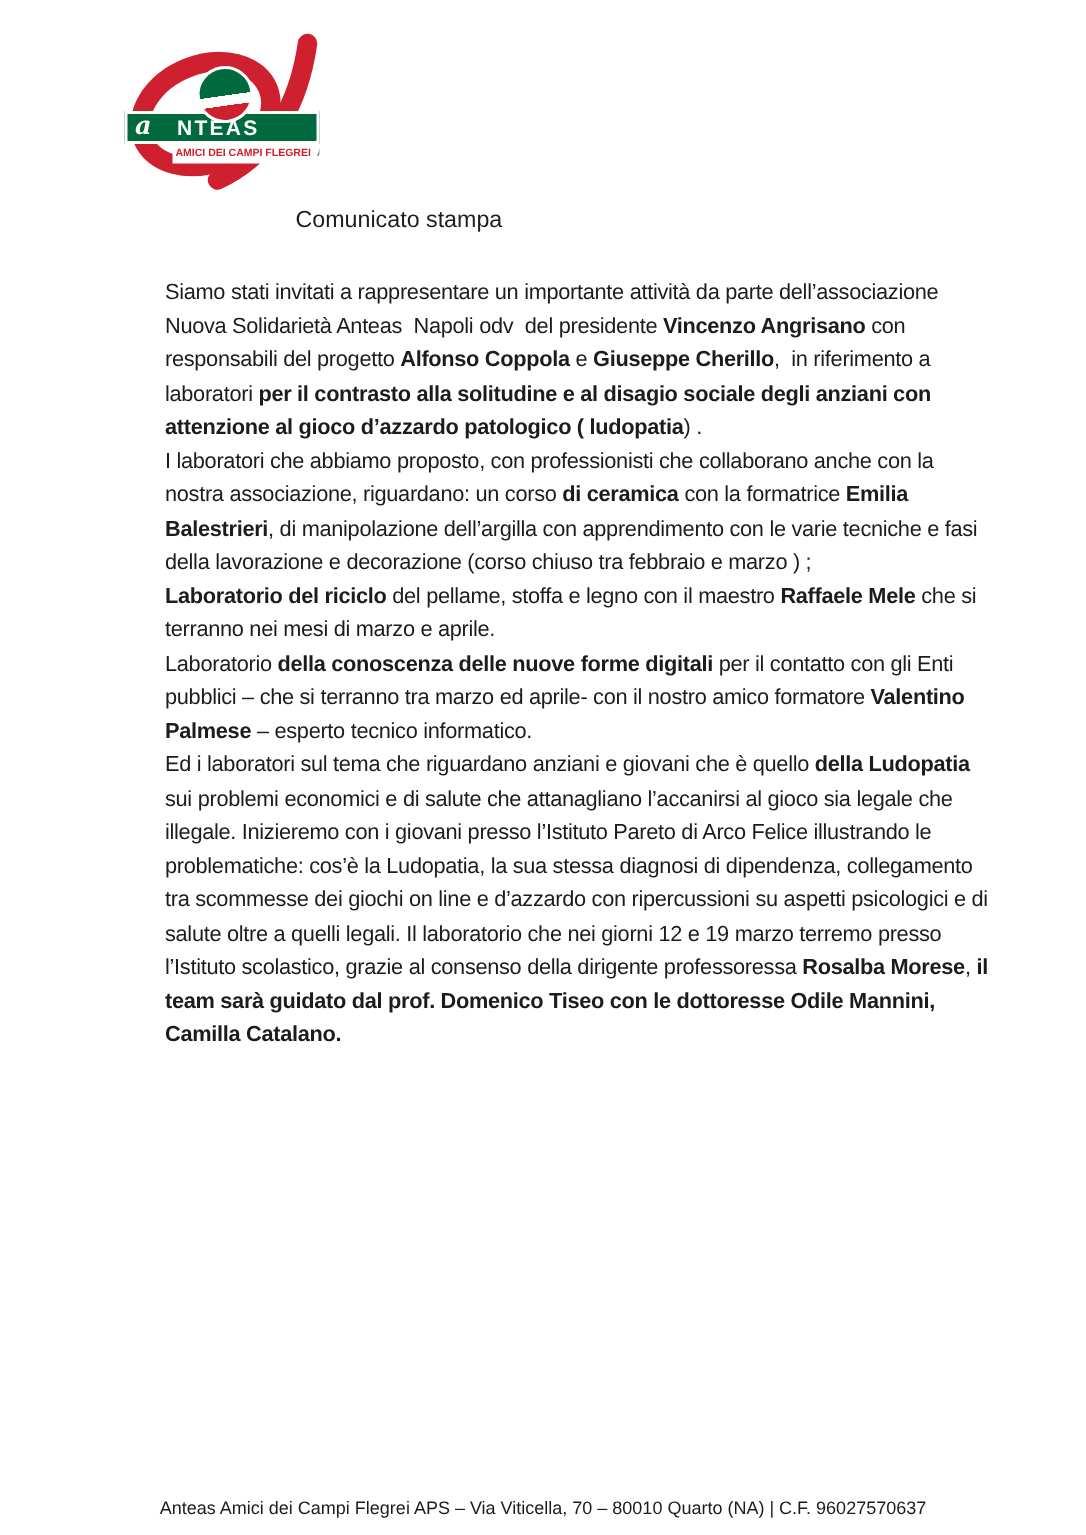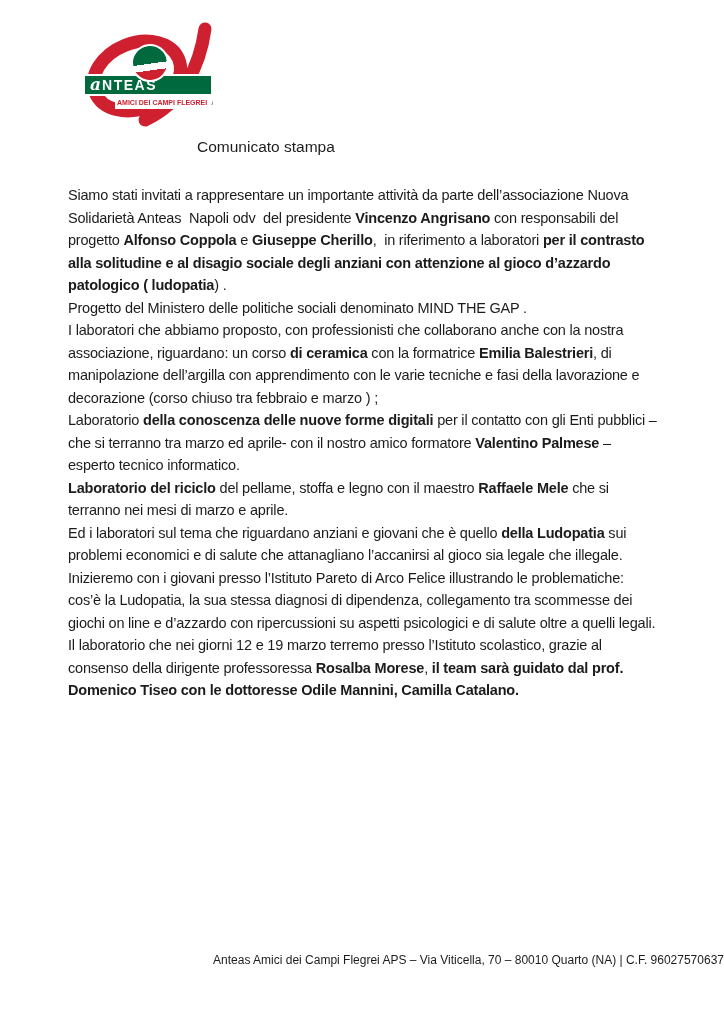--- a/index.html
+++ b/index.html
@@ -36,21 +36,21 @@
     z-index:2;
   }
   .banner .script-a{
     font-family:"DejaVu Serif", serif;
     font-style:italic;font-weight:bold;
     color:#ffffff;font-size:17px;line-height:1;
     margin-right:1px;position:relative;top:-1px;
   }
   .banner .caps{
     color:#ffffff;font-weight:bold;font-size:14px;
-    letter-spacing:1.5px;line-height:1;
+    letter-spacing:1.5px;line-height:1;margin-left:16px;
   }
   .strip{
     position:absolute;left:30px;top:70px;width:98px;height:13px;
     background:#ffffff;
     display:flex;align-items:center;
     white-space:nowrap;overflow:hidden;
     z-index:2;
     padding-left:2px;box-sizing:border-box;
   }
   .strip .strip-main{
@@ -65,26 +65,26 @@
     position:absolute;left:197px;top:138px;
     font-size:15.5px;color:#1e1e1e;
   }
   
   .body-text{
     position:absolute;left:68px;top:184px;width:592px;
     font-size:14.5px;line-height:22.5px;
     letter-spacing:-0.2px;
     color:#1c1c1c;
   }
-  .body-text .para{white-space:pre-wrap;}
+  .body-text .para{white-space:pre-wrap;margin-left:42px;}
   .body-text .b{font-weight:bold;}
   
   .footer{
-    position:absolute;left:0;top:951px;width:724px;
-    text-align:right;
+    position:absolute;left:0;top:996px;width:724px;
+    text-align:center;
     font-size:12px;line-height:19px;
     color:#1c1c1c;
   }
 </style>
 </head>
 <body>
 
 <div class="page">
 
   <div class="logo">
@@ -102,24 +102,23 @@
     <div class="strip">
       <span class="strip-main">AMICI DEI CAMPI FLEGREI</span>
       <span class="strip-aps">APS</span>
     </div>
   </div>
 
   <div class="doc-title">Comunicato stampa</div>
 
   <div class="body-text" id="body-text">
       <div class="para"><span>Siamo stati invitati a rappresentare un importante attività da parte dell’associazione Nuova Solidarietà Anteas  Napoli odv  del presidente </span><span class="b">Vincenzo Angrisano</span><span> con responsabili del progetto </span><span class="b">Alfonso Coppola</span><span> e </span><span class="b">Giuseppe Cherillo</span><span>,  in riferimento a laboratori </span><span class="b">per il contrasto alla solitudine e al disagio sociale degli anziani con attenzione al gioco d’azzardo patologico ( ludopatia</span><span>) .</span></div>
-      <div class="para"><span>Progetto del Ministero delle politiche sociali denominato MIND THE GAP .</span></div>
       <div class="para"><span>I laboratori che abbiamo proposto, con professionisti che collaborano anche con la nostra associazione, riguardano: un corso </span><span class="b">di ceramica</span><span> con la formatrice </span><span class="b">Emilia Balestrieri</span><span>, di manipolazione dell’argilla con apprendimento con le varie tecniche e fasi della lavorazione e decorazione (corso chiuso tra febbraio e marzo ) ;</span></div>
+      <div class="para"><span class="b">Laboratorio del riciclo</span><span> del pellame, stoffa e legno con il maestro </span><span class="b">Raffaele Mele</span><span> che si terranno nei mesi di marzo e aprile.</span></div>
       <div class="para"><span>Laboratorio </span><span class="b">della conoscenza delle nuove forme digitali</span><span> per il contatto con gli Enti pubblici – che si terranno tra marzo ed aprile- con il nostro amico formatore </span><span class="b">Valentino Palmese</span><span> – esperto tecnico informatico.</span></div>
-      <div class="para"><span class="b">Laboratorio del riciclo</span><span> del pellame, stoffa e legno con il maestro </span><span class="b">Raffaele Mele</span><span> che si terranno nei mesi di marzo e aprile.</span></div>
       <div class="para"><span>Ed i laboratori sul tema che riguardano anziani e giovani che è quello </span><span class="b">della Ludopatia</span><span> sui problemi economici e di salute che attanagliano l’accanirsi al gioco sia legale che illegale. Inizieremo con i giovani presso l’Istituto Pareto di Arco Felice illustrando le problematiche: cos’è la Ludopatia, la sua stessa diagnosi di dipendenza, collegamento tra scommesse dei giochi on line e d’azzardo con ripercussioni su aspetti psicologici e di salute oltre a quelli legali. Il laboratorio che nei giorni 12 e 19 marzo terremo presso l’Istituto scolastico, grazie al consenso della dirigente professoressa </span><span class="b">Rosalba Morese</span><span>, </span><span class="b">il team sarà guidato dal prof. Domenico Tiseo con le dottoresse Odile Mannini, Camilla Catalano.</span></div>
     </div>
 
   <div class="footer">
     <div>Anteas Amici dei Campi Flegrei APS – Via Viticella, 70 – 80010 Quarto (NA) | C.F. 96027570637</div>
   </div>
 
 </div>
 
 </body></html>

